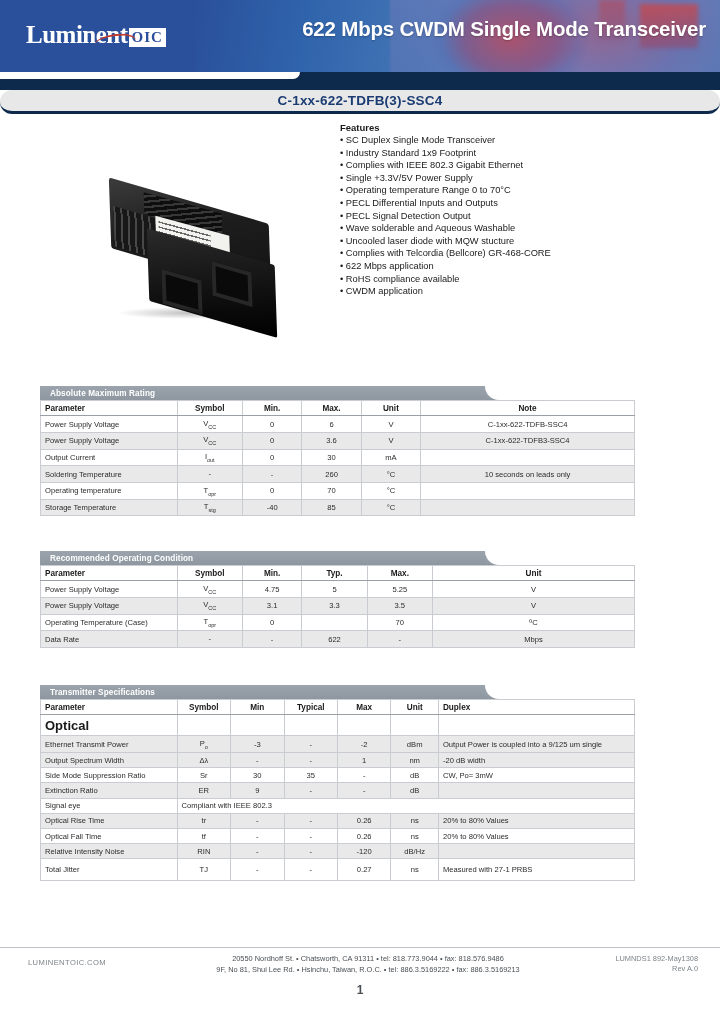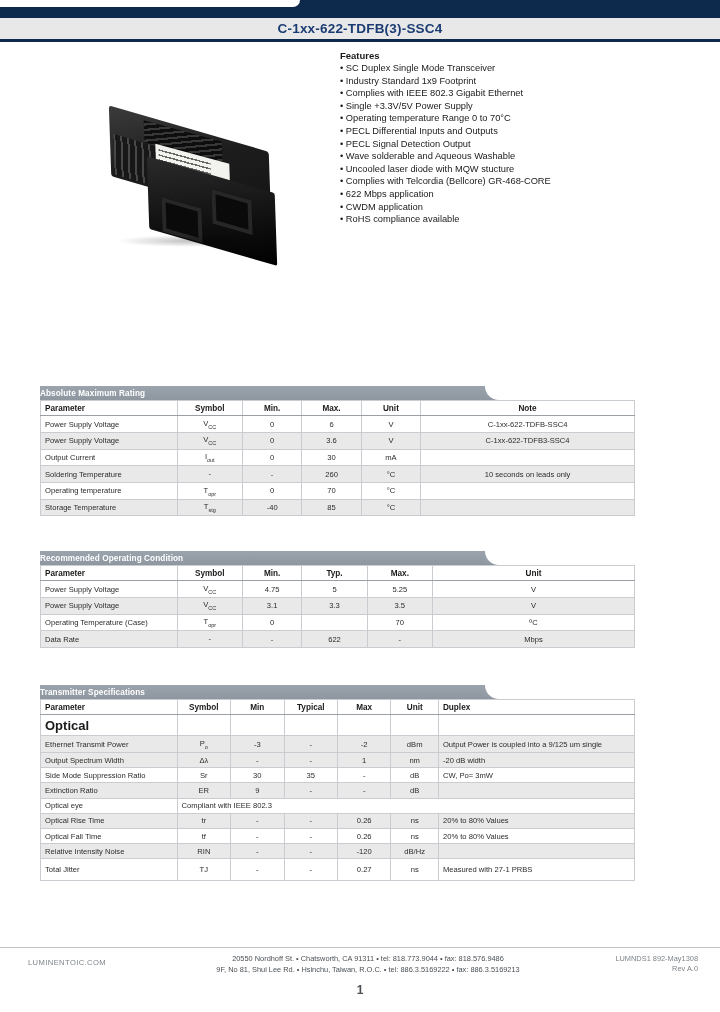--- a/index.html
+++ b/index.html
@@ -85,20 +85,21 @@
     width: 300px; height: 7px; background: #ffffff;
     border-bottom-right-radius: 14px;
   }
 
   
   .partbar {
     width: 720px; height: 24px;
     background: #e8e8e8;
     display: flex; align-items: center; justify-content: center;
     border-bottom: 3px solid #0d2a4d;
+    border-radius: 12px;
   }
   .partbar-text {
     font-size: 13.5px; font-weight: bold; color: #1b3c72; letter-spacing: 0.2px;
   }
 
   
   .top-section {
     position: relative; width: 720px; height: 265px;
   }
   .product-photo {
@@ -175,21 +176,21 @@
     font-size: 9.3px; color: #1a1a1a; line-height: 12.6px; white-space: nowrap;
   }
 
   
   .table-block { position: absolute; left: 40px; width: 595px; }
   .table-cap {
     position: relative;
     height: 14px;
     background: linear-gradient(180deg, #9ba4ac 0%, #8e97a0 100%);
     color: #ffffff; font-size: 8.2px; font-weight: bold;
-    display: flex; align-items: center; padding-left: 0;
+    display: flex; align-items: center; padding-left: 10px;
     letter-spacing: 0.1px;
   }
   .table-cap:after {
     content: ""; position: absolute; right: 0; top: 0;
     width: 150px; height: 14px;
     background: #ffffff;
     border-bottom-left-radius: 16px;
     border-top-left-radius: 0;
   }
   .table-cap-fill {
@@ -246,20 +247,32 @@
   .page-num {
     position: absolute; left: 0; top: 35px; width: 720px;
     text-align: center; font-size: 12px; font-weight: bold; color: #4a4f54;
   }
 </style>
 </head>
 <body>
 
 <div class="page">
 
+  <div class="banner">
+    <div class="banner-globe"></div>
+    <div class="banner-bar-red"></div>
+    <div class="banner-bar-red2"></div>
+    <div class="banner-left-block"></div>
+    <div class="logo">
+      <span class="logo-text">Luminent</span>
+      <span class="logo-oic">OIC</span>
+      <span class="logo-swoosh"></span>
+    </div>
+    <div class="banner-title">622 Mbps CWDM Single Mode Transceiver</div>
+  </div>
   <div class="header-dark"></div>
 
   <div class="partbar">
     <span class="partbar-text">C-1xx-622-TDFB(3)-SSC4</span>
   </div>
 
   <div class="top-section">
     <div class="product-photo">
       <div class="module-body"></div>
       <div class="module-fins"></div>
@@ -280,22 +293,22 @@
       <div class="feature-item">• Industry Standard 1x9 Footprint</div>
       <div class="feature-item">• Complies with IEEE 802.3 Gigabit Ethernet</div>
       <div class="feature-item">• Single +3.3V/5V Power Supply</div>
       <div class="feature-item">• Operating temperature Range 0 to 70°C</div>
       <div class="feature-item">• PECL Differential Inputs and Outputs</div>
       <div class="feature-item">• PECL Signal Detection Output</div>
       <div class="feature-item">• Wave solderable and Aqueous Washable</div>
       <div class="feature-item">• Uncooled laser diode with MQW stucture</div>
       <div class="feature-item">• Complies with Telcordia (Bellcore) GR-468-CORE</div>
       <div class="feature-item">• 622 Mbps application</div>
+      <div class="feature-item">• RoHS compliance available</div>
       <div class="feature-item">• CWDM application</div>
-      <div class="feature-item">• RoHS compliance available</div>
     </div>
   </div>
 
   <div class="table-block" style="top:386px;">
     <div class="table-cap">
       <span>Absolute Maximum Rating</span>
       <span class="table-cap-fill"></span>
     </div>
     <table>
       <colgroup>
@@ -496,21 +509,21 @@
         <tr class="alt">
           <td class="left">Extinction Ratio</td>
           <td class="thick-left">ER</td>
           <td>9</td>
           <td>-</td>
           <td>-</td>
           <td class="thick-left">dB</td>
           <td class="left"></td>
         </tr>
         <tr class="white">
-          <td class="left">Optical eye</td>
+          <td class="left">Signal eye</td>
           <td class="thick-left left" colspan="6">Compliant with IEEE 802.3</td>
         </tr>
         <tr class="alt">
           <td class="left">Optical Rise Time</td>
           <td class="thick-left">tr</td>
           <td>-</td>
           <td>-</td>
           <td>0.26</td>
           <td class="thick-left">ns</td>
           <td class="left">20% to 80% Values</td>

